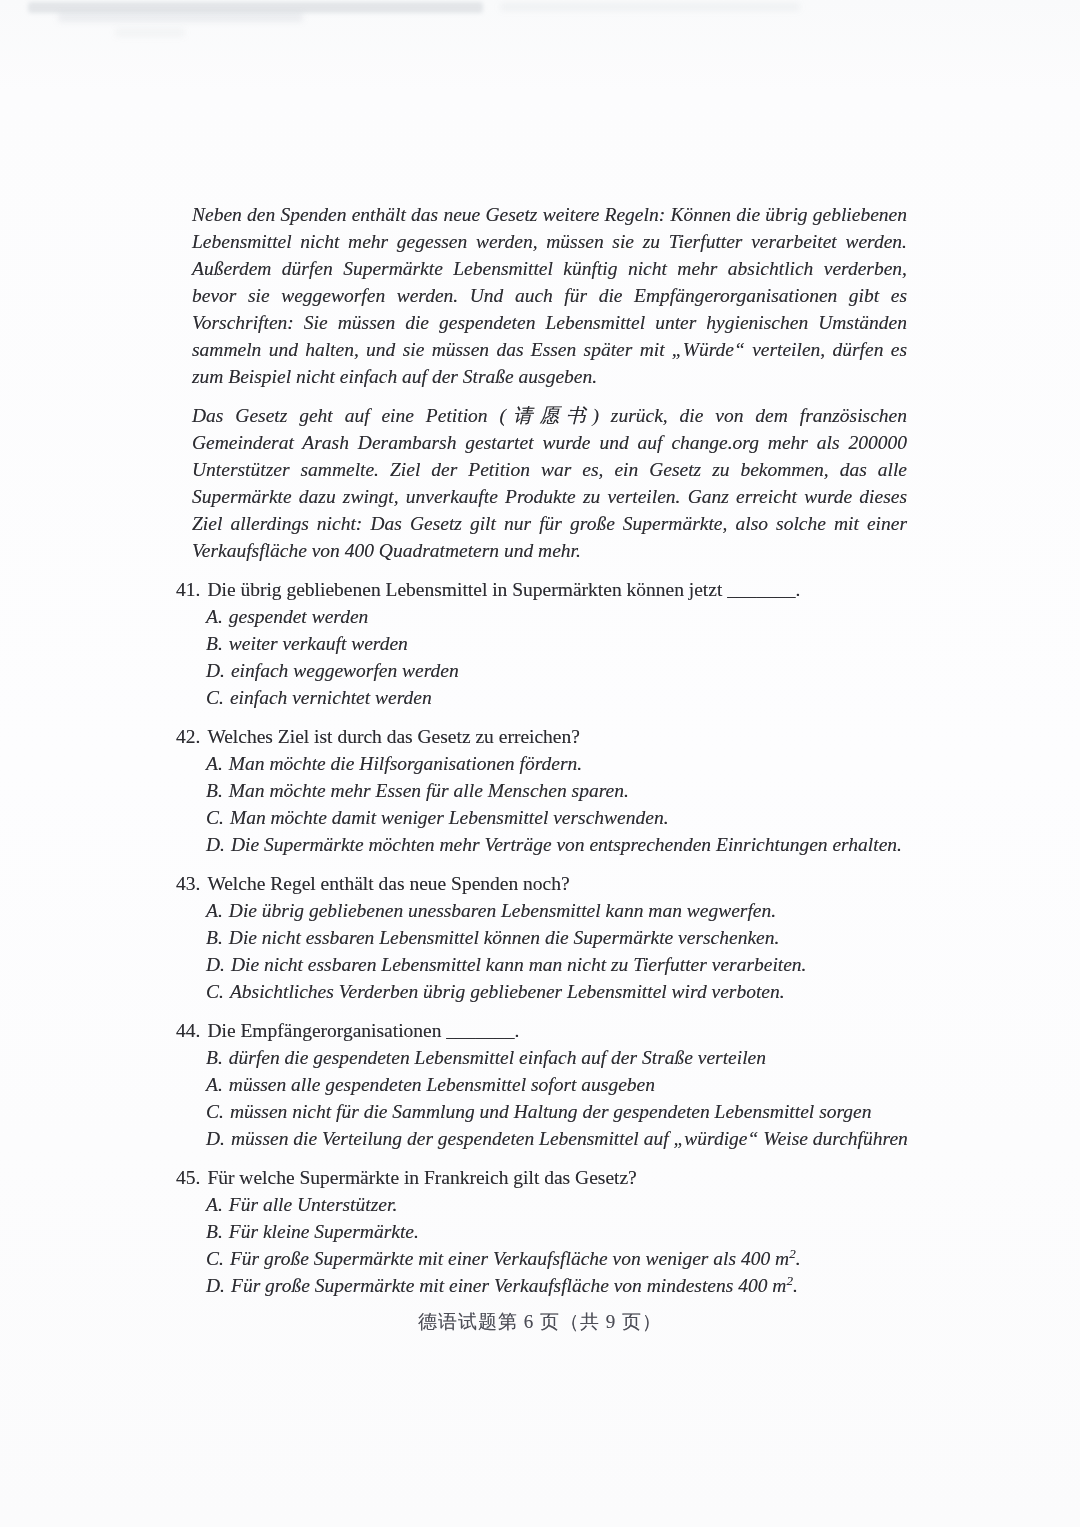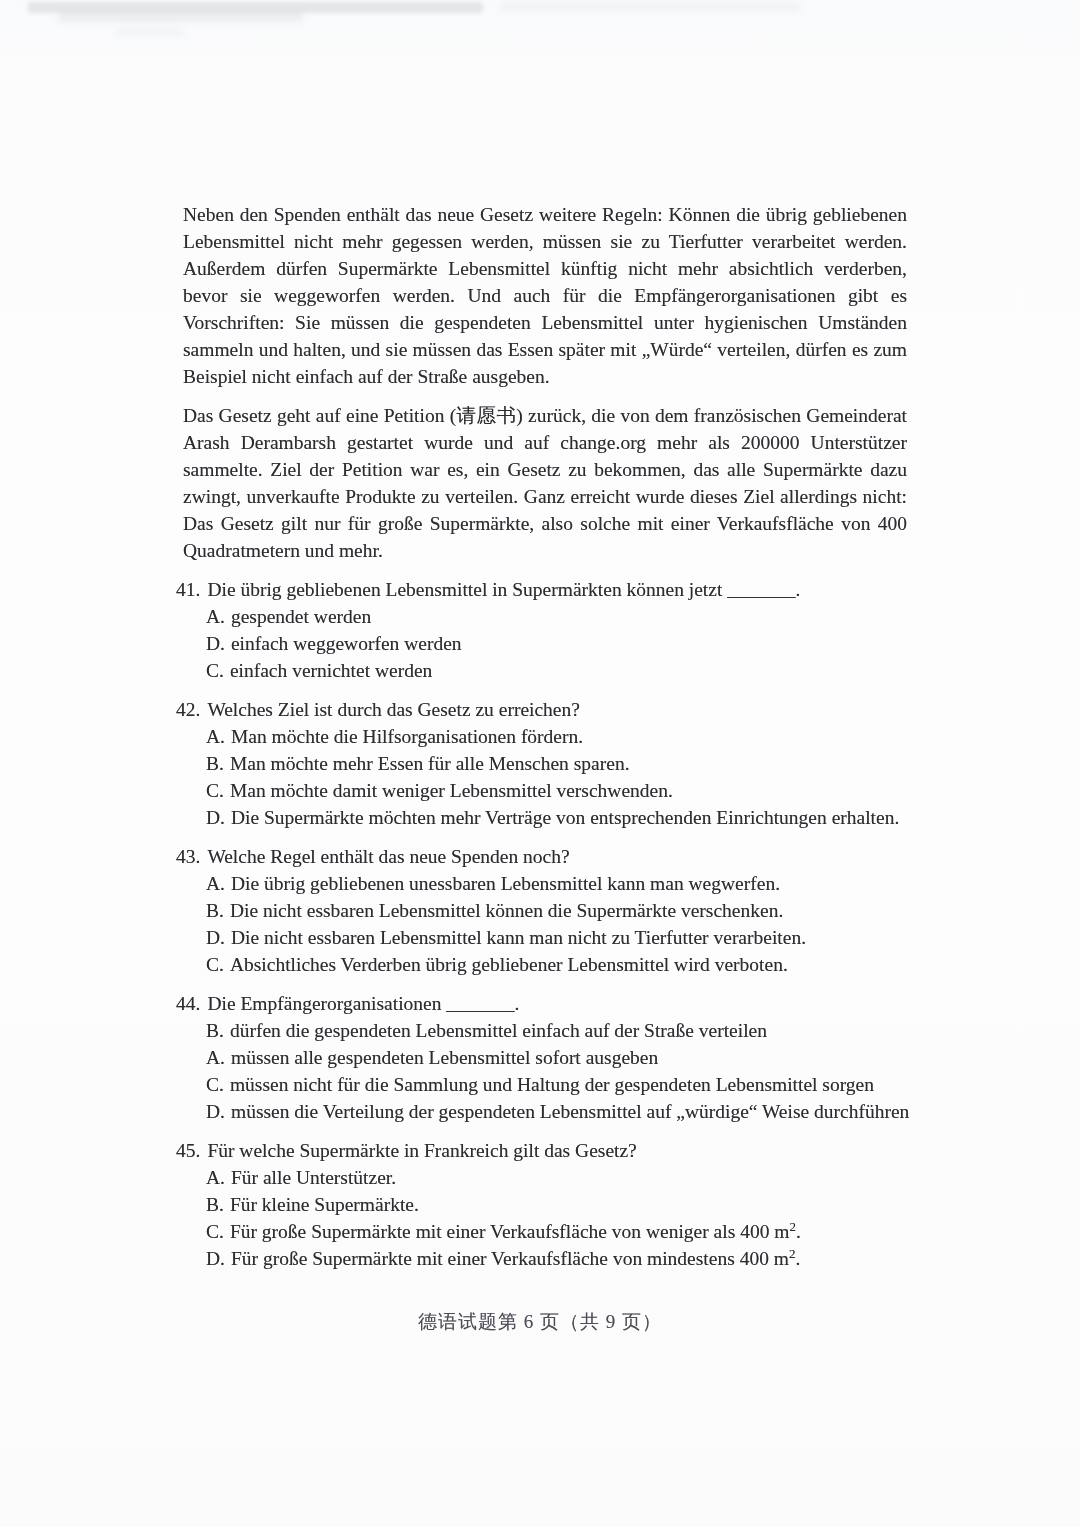--- a/index.html
+++ b/index.html
@@ -44,33 +44,35 @@
     position: absolute;
     left: 176px;
     top: 201px;
     width: 731px;
     font-size: 19.5px;
     line-height: 27px;
     text-shadow: 0 0 0.5px rgba(40, 40, 48, 0.45);
   }
   .para {
     text-align: justify;
-    margin: 0 0 12px 7px;
+    margin: 0 0 12px 16px;
+    font-style: italic;
   }
   .question {
     margin: 0 16px 12px 0;
   }
   .q-line {
     white-space: nowrap;
   }
   .q-num {
     margin-right: 7px;
   }
   .options {
     padding-left: 30px;
+    font-style: italic;
   }
   .option {
     white-space: nowrap;
   }
   .opt-label {
     margin-right: 6px;
   }
   sup {
     font-size: 13px;
     line-height: 0;
@@ -101,20 +103,21 @@
 
   <p class="para">Neben den Spenden enthält das neue Gesetz weitere Regeln: Können die übrig gebliebenen Lebensmittel nicht mehr gegessen werden, müssen sie zu Tierfutter verarbeitet werden. Außerdem dürfen Supermärkte Lebensmittel künftig nicht mehr absichtlich verderben, bevor sie weggeworfen werden. Und auch für die Empfängerorganisationen gibt es Vorschriften: Sie müssen die gespendeten Lebensmittel unter hygienischen Umständen sammeln und halten, und sie müssen das Essen später mit „Würde“ verteilen, dürfen es zum Beispiel nicht einfach auf der Straße ausgeben.</p>
   <p class="para">Das Gesetz geht auf eine Petition (请愿书) zurück, die von dem französischen Gemeinderat Arash Derambarsh gestartet wurde und auf change.org mehr als 200000 Unterstützer sammelte. Ziel der Petition war es, ein Gesetz zu bekommen, das alle Supermärkte dazu zwingt, unverkaufte Produkte zu verteilen. Ganz erreicht wurde dieses Ziel allerdings nicht: Das Gesetz gilt nur für große Supermärkte, also solche mit einer Verkaufsfläche von 400 Quadratmetern und mehr.</p>
 
   <div class="question">
     <div class="q-line">
       <span class="q-num">41.</span><span>Die übrig gebliebenen Lebensmittel in Supermärkten können jetzt _______.</span>
     </div>
     <div class="options">
       <div class="option"><span class="opt-label">A.</span><span>gespendet werden</span></div>
+      <div class="option"><span class="opt-label">B.</span><span>weiter verkauft werden</span></div>
       <div class="option"><span class="opt-label">D.</span><span>einfach weggeworfen werden</span></div>
       <div class="option"><span class="opt-label">C.</span><span>einfach vernichtet werden</span></div>
     </div>
   </div>
 
   <div class="question">
     <div class="q-line">
       <span class="q-num">42.</span><span>Welches Ziel ist durch das Gesetz zu erreichen?</span>
     </div>
     <div class="options">

